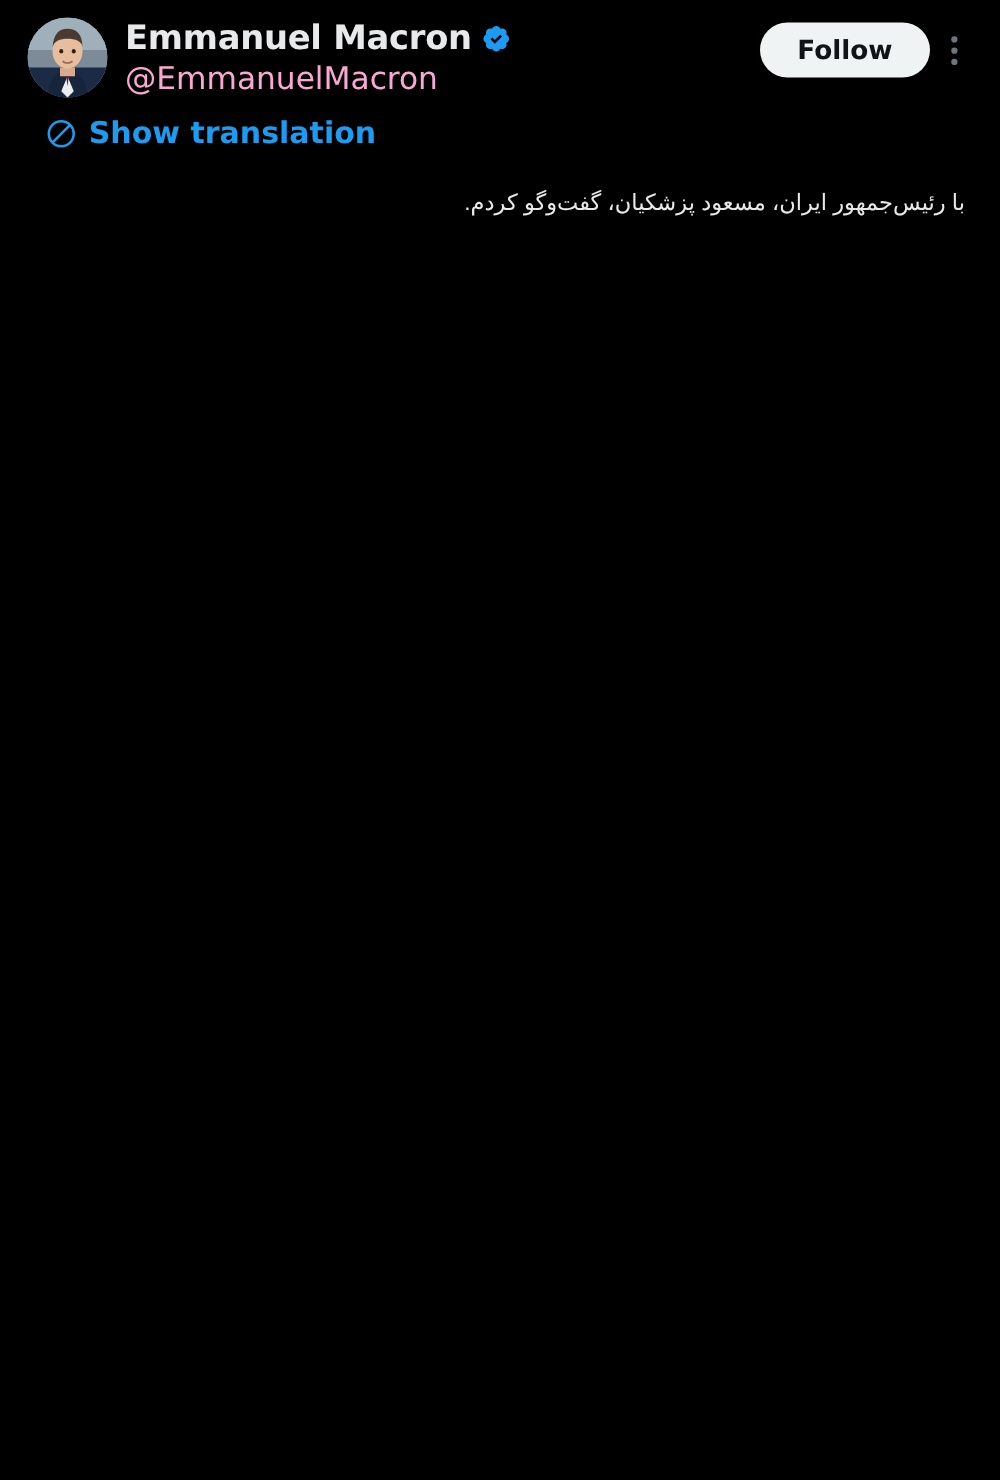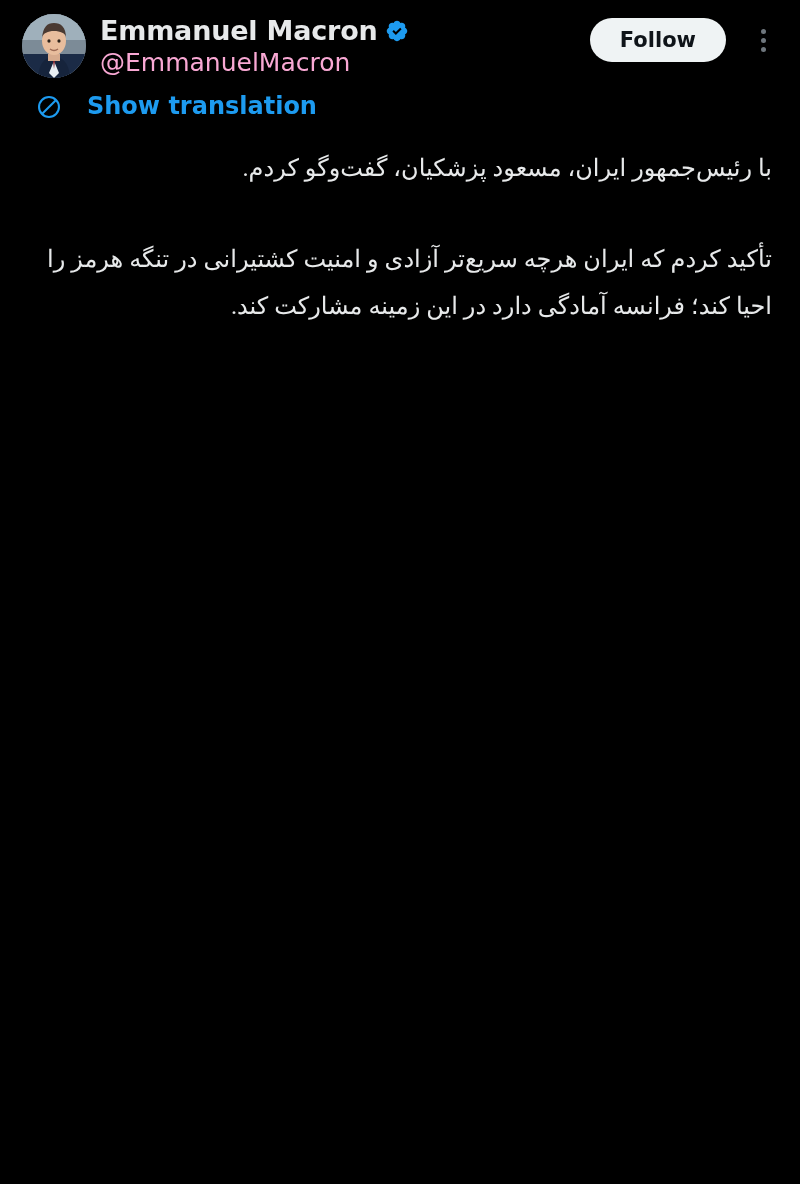--- a/index.html
+++ b/index.html
@@ -68,21 +68,21 @@
   .handle {
     font-size: 25px;
     color: #f9a8d4;
     line-height: 1.2;
     margin-top: 2px;
     white-space: nowrap;
   }
   .header-right {
     display: flex;
     align-items: center;
-    gap: 22px;
+    gap: 4px;
     padding-top: 4px;
   }
   .follow-btn {
     background: #eff3f4;
     color: #0f1419;
     border: none;
     border-radius: 999px;
     font-size: 21px;
     font-weight: bold;
     font-family: "DejaVu Sans", "Liberation Sans", sans-serif;
@@ -107,21 +107,21 @@
     width: 5px;
     height: 5px;
     border-radius: 50%;
     background: #6e767d;
   }
   
   .translate-row {
     direction: ltr;
     display: flex;
     align-items: center;
-    gap: 25px;
+    gap: 9px;
     margin-top: 14px;
     margin-left: 14px;
   }
   .translate-icon {
     width: 26px;
     height: 26px;
     flex: 0 0 26px;
   }
   .translate-icon svg { display: block; width: 26px; height: 26px; }
   .translate-label {
@@ -131,24 +131,24 @@
     cursor: pointer;
     line-height: 1.2;
   }
   
   .tweet-body {
     direction: rtl;
     text-align: right;
     margin-top: 24px;
     padding-left: 4px;
     padding-right: 6px;
-    font-size: 24px;
+    font-size: 18px;
     line-height: 1.95;
     color: #e7e9ea;
-    font-family: Liberation Serif, serif;
+    font-family: Liberation Sans, sans-serif;
   }
   .para { margin: 0; }
   .para + .para { margin-top: 1.85em; }
 </style>
 </head>
 <body>
 
 <div class="tweet">
 
   <div class="header">
@@ -199,16 +199,15 @@
       <svg viewBox="0 0 24 24" xmlns="http://www.w3.org/2000/svg" aria-hidden="true">
         <circle cx="12" cy="12" r="9.2" fill="none" stroke="#1d9bf0" stroke-width="1.9"></circle>
         <line x1="5.5" y1="18.5" x2="18.5" y2="5.5" stroke="#1d9bf0" stroke-width="1.9"></line>
       </svg>
     </span>
     <span class="translate-label">Show translation</span>
   </div>
 
   <div class="tweet-body">
     <p class="para">با رئیس‌جمهور ایران، مسعود پزشکیان، گفت‌وگو کردم.</p>
-    <p class="para">تأکید کردم که ایران هرچه سریع‌تر آزادی و امنیت کشتیرانی در تنگه هرمز را احیا کند؛ فرانسه آمادگی دارد در این زمینه مشارکت کند.</p>
   </div>
 
 </div>
 
 </body></html>

